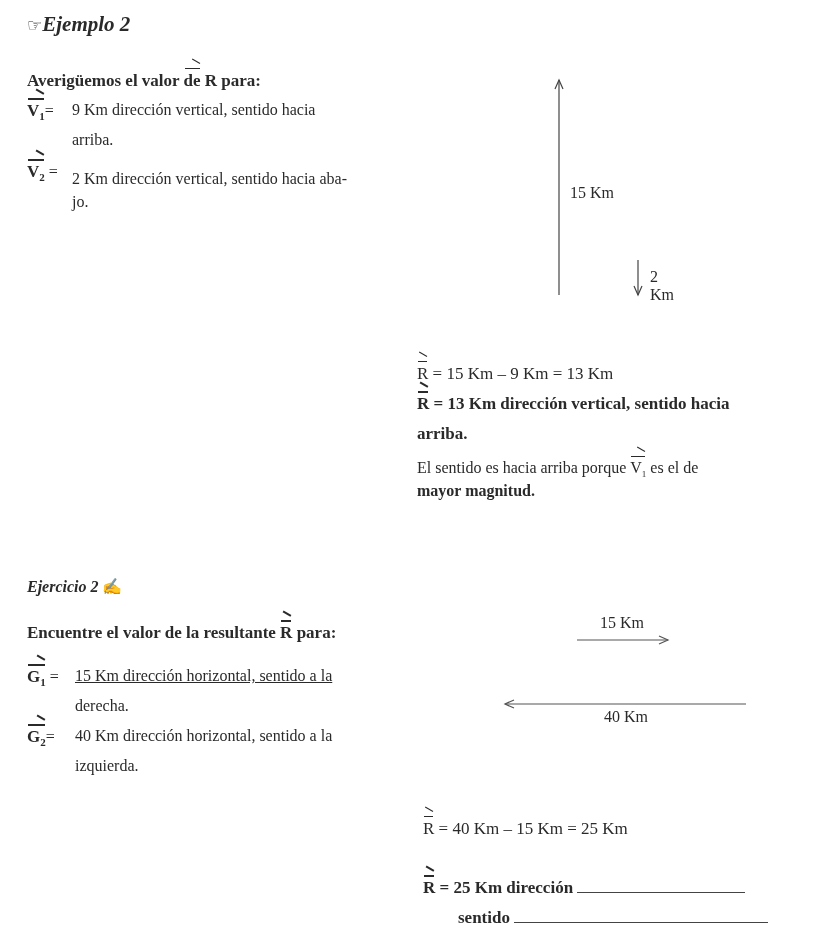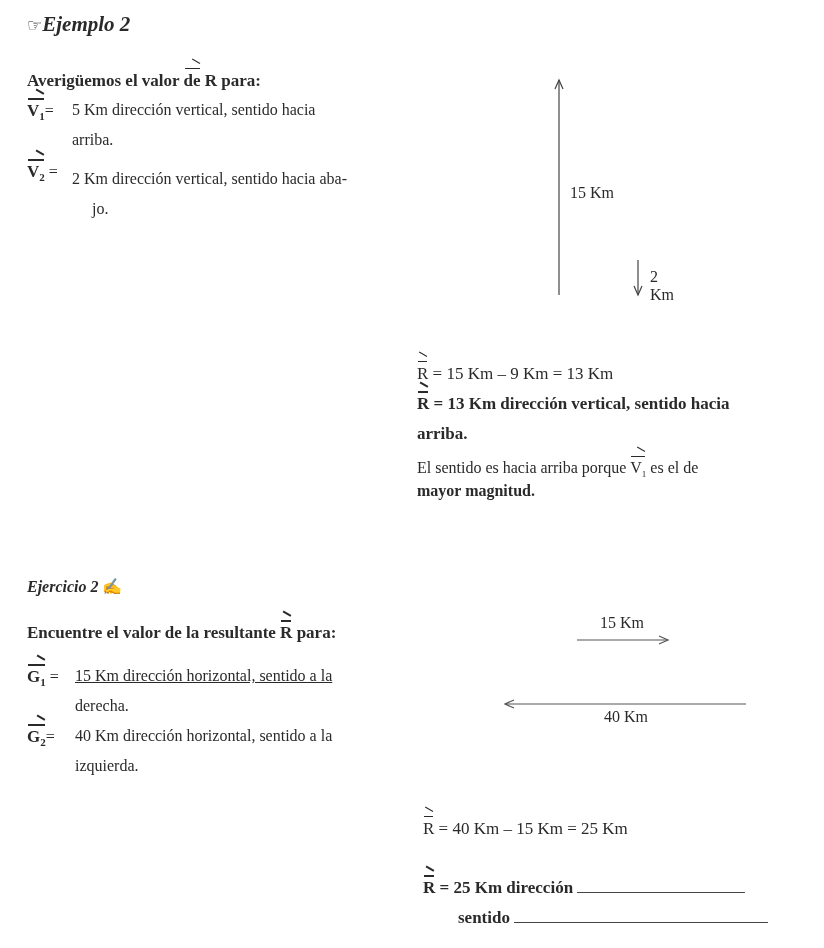--- a/index.html
+++ b/index.html
@@ -26,29 +26,29 @@
 <div class="abs t18 b i" style="left:27px;top:12px;">
   <span style="font-style:normal;font-weight:normal;font-size:17px;">☞</span><span style="font-size:21px;">Ejemplo 2</span>
 </div>
 
 <div class="abs t17 b" style="left:27px;top:71px;">
   <span>Averigüemos el valor </span><span class="vec">de</span><span> R para:</span>
 </div>
 
 <div class="abs t16" style="left:27px;top:101px;">
   <span class="b vec" style="font-size:17px;"><span>V</span><sub>1</sub></span><span>=</span>
-  <span style="position:absolute;left:45px;top:0;">5  Km dirección vertical, sentido hacia</span>
+  <span style="position:absolute;left:45px;top:0;">9  Km dirección vertical, sentido hacia</span>
 </div>
 <div class="abs t16" style="left:72px;top:131px;">arriba.</div>
 
 <div class="abs t16" style="left:27px;top:162px;">
   <span class="b vec" style="font-size:17px;"><span>V</span><sub>2</sub></span><span> =</span>
   <span style="position:absolute;left:45px;top:8px;">2 Km dirección vertical, sentido hacia aba-</span>
 </div>
-<div class="abs t16" style="left:72px;top:200px;margin-left:20px;">jo.</div>
+<div class="abs t16" style="left:72px;top:193px;">jo.</div>
 
 <div class="diagram">
   <svg width="824" height="948" style="pointer-events:none;">
     <g stroke="#444" stroke-width="1.2" fill="none">
       <line x1="559" y1="80" x2="559" y2="295"></line>
       <polyline points="555,89 559,80 563,89"></polyline>
     </g>
     <g stroke="#444" stroke-width="1.2" fill="none">
       <line x1="638" y1="260" x2="638" y2="295"></line>
       <polyline points="634,286 638,295 642,286"></polyline>

